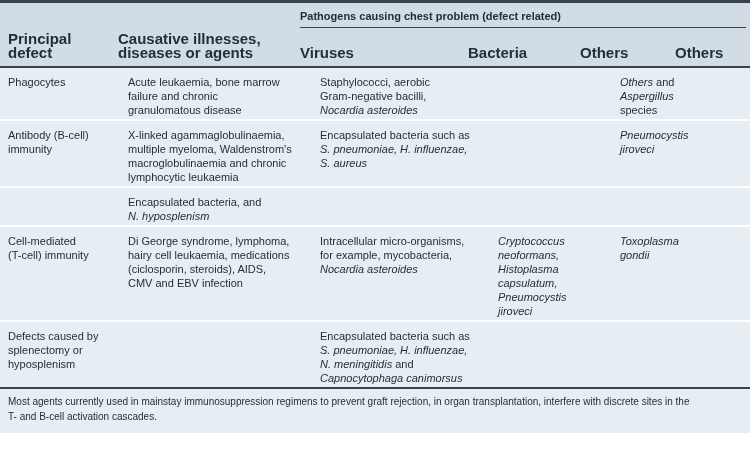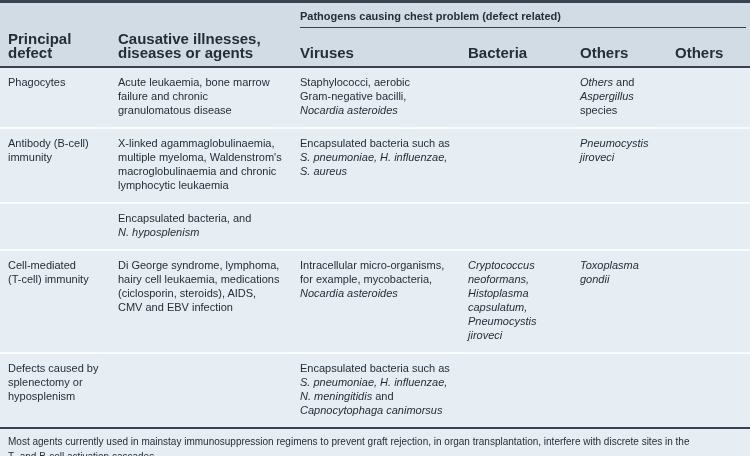--- a/index.html
+++ b/index.html
@@ -44,22 +44,23 @@
     font-weight: bold;
     font-size: 15px;
     line-height: 13.5px;
     white-space: pre-line;
     padding-right: 8px;
   }
 
   .row {
     background: #e7eef3;
     padding-top: 7px;
-    padding-bottom: 10px;
+    padding-bottom: 2px;
     border-bottom: 2px solid #fbfdfe;
+    gap: 10px;
   }
   .row:last-child { border-bottom: none; }
   .cell {
     font-size: 11px;
     line-height: 14px;
     white-space: pre-line;
     padding-right: 8px;
   }
   .cell i { font-style: italic; }
 

